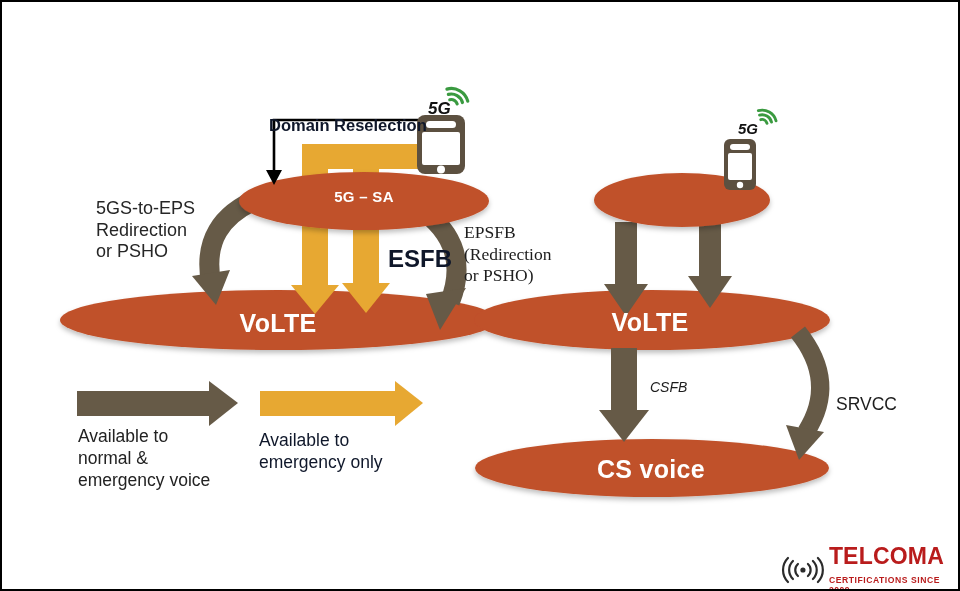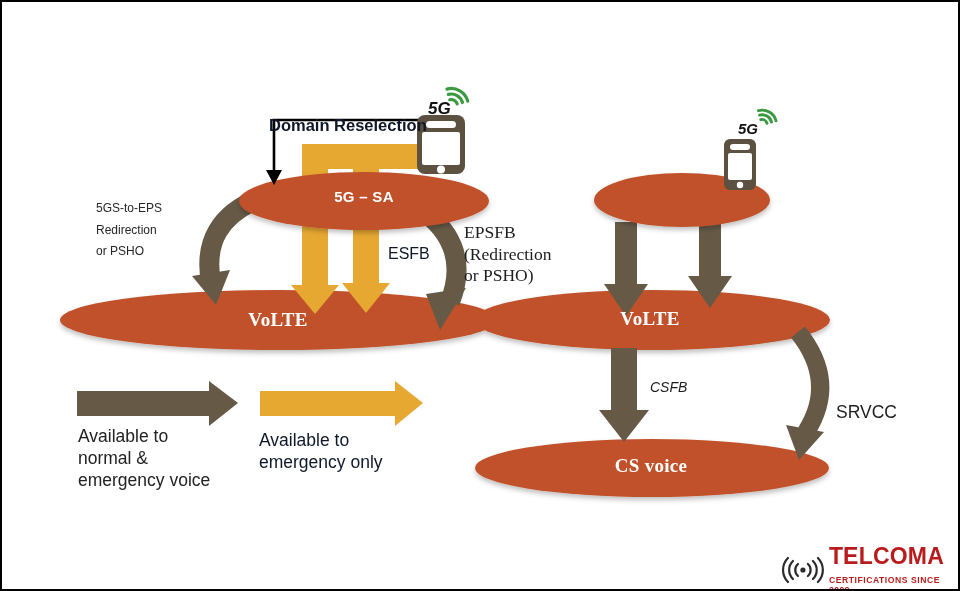--- a/index.html
+++ b/index.html
@@ -6,21 +6,21 @@
   .canvas{
     position:relative;width:960px;height:591px;margin:0 auto;
     background:#ffffff;border:2px solid #000;box-sizing:border-box;overflow:hidden;
     font-family:"Liberation Sans",sans-serif;
   }
   .lbl{position:absolute;font-family:"Liberation Sans",sans-serif;color:#1d1d1d;}
   .pre{white-space:pre-line;}
   .title{left:25px;top:11px;font-size:30px;font-weight:700;letter-spacing:-0.2px;color:#141414;}
   .yellow-text{color:#0f172a;}
   .node-label{position:absolute;width:200px;text-align:center;color:#ffffff;font-weight:700;font-size:15px;letter-spacing:0.3px;}
-  .small-node{font-size:19px;font-family:Liberation Serif, serif;}
+  .small-node{font-size:25px;}
   svg.layer{position:absolute;left:0;top:0;}
   .logo{position:absolute;left:779px;top:543px;display:flex;align-items:center;gap:4px;color:#b91c1c;}
   .logo-name{font-size:23px;font-weight:700;line-height:22px;letter-spacing:0.2px;}
   .logo-tagline{font-size:8.6px;letter-spacing:0.55px;font-weight:700;margin-top:8px;}
 </style>
 </head>
 <body>
 
 <div class="canvas">
 
@@ -119,33 +119,33 @@
     <g transform="translate(753,106) rotate(-15) scale(0.85)" fill="none" stroke="#3A9A40" stroke-width="3.4" stroke-linecap="round">
       <path d="M3 15 A6 6 0 0 1 9 21"></path>
       <path d="M3 9.5 A11.5 11.5 0 0 1 14.5 21"></path>
       <path d="M3 4 A17 17 0 0 1 20 21"></path>
     </g>
   </svg>
 
 
   <div class="lbl yellow-text" style="left:267px;top:114px;font-size:16.5px;font-weight:600;">Domain Reselection</div>
 
-  <div class="lbl pre" style="left:94px;top:196px;font-size:12px;line-height:21.5px;color:#262626;">5GS-to-EPS
+  <div class="lbl pre" style="left:94px;top:196px;font-size:18px;line-height:21.5px;color:#262626;">5GS-to-EPS
 Redirection
 or PSHO</div>
 
-  <div class="lbl yellow-text" style="left:386px;top:243px;font-size:16px;font-weight:400;">ESFB</div>
+  <div class="lbl yellow-text" style="left:386px;top:243px;font-size:24px;font-weight:700;">ESFB</div>
 
   <div class="lbl pre" style="left:462px;top:220px;font-size:17.5px;line-height:21.5px;font-family:Liberation Serif, serif;">EPSFB
 (Redirection
 or PSHO)</div>
 
   <div class="lbl" style="left:648px;top:377px;font-size:14px;font-style:italic;">CSFB</div>
 
-  <div class="lbl" style="left:834px;top:400px;font-size:17.5px;">SRVCC</div>
+  <div class="lbl" style="left:834px;top:392px;font-size:17.5px;">SRVCC</div>
 
   <div class="node-label" style="left:262px;top:186px;">5G – SA</div>
   <div class="node-label small-node" style="left:176px;top:307px;">VoLTE</div>
   <div class="node-label small-node" style="left:548px;top:306px;">VoLTE</div>
   <div class="node-label small-node" style="left:549px;top:453px;">CS voice</div>
 
   <div class="lbl pre" style="left:76px;top:423px;font-size:17.5px;line-height:22px;color:#222222;">Available to
 normal &amp;
 emergency voice</div>
   <div class="lbl pre yellow-text" style="left:257px;top:427px;font-size:17.5px;line-height:22px;">Available to

